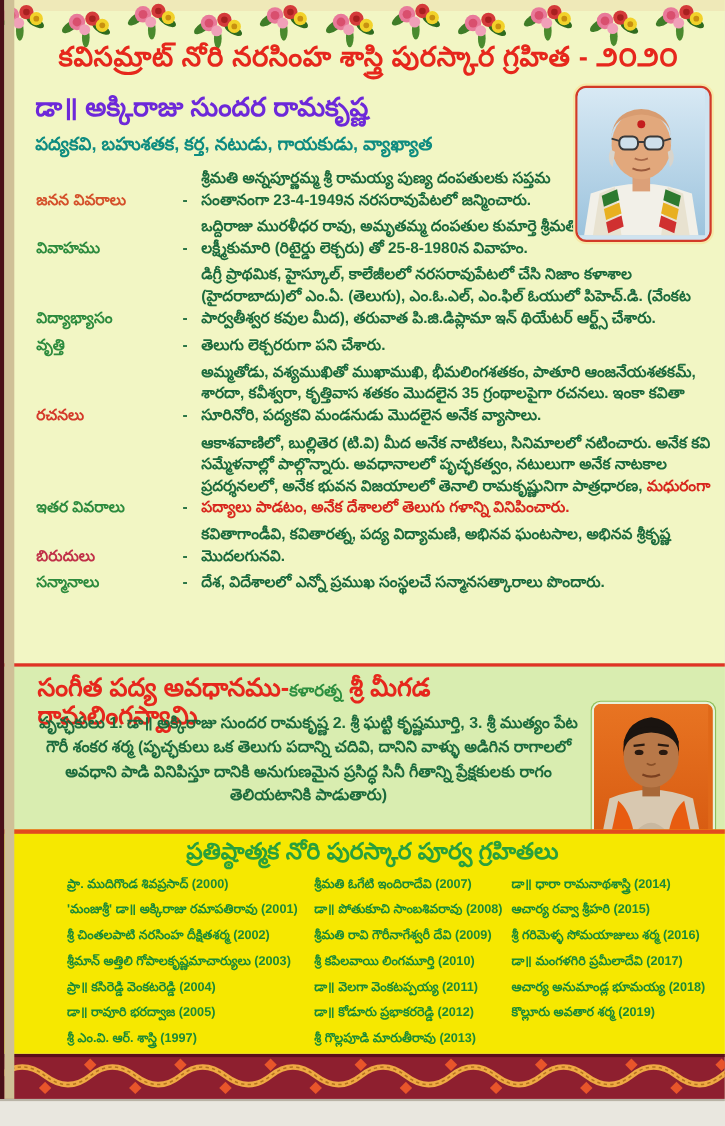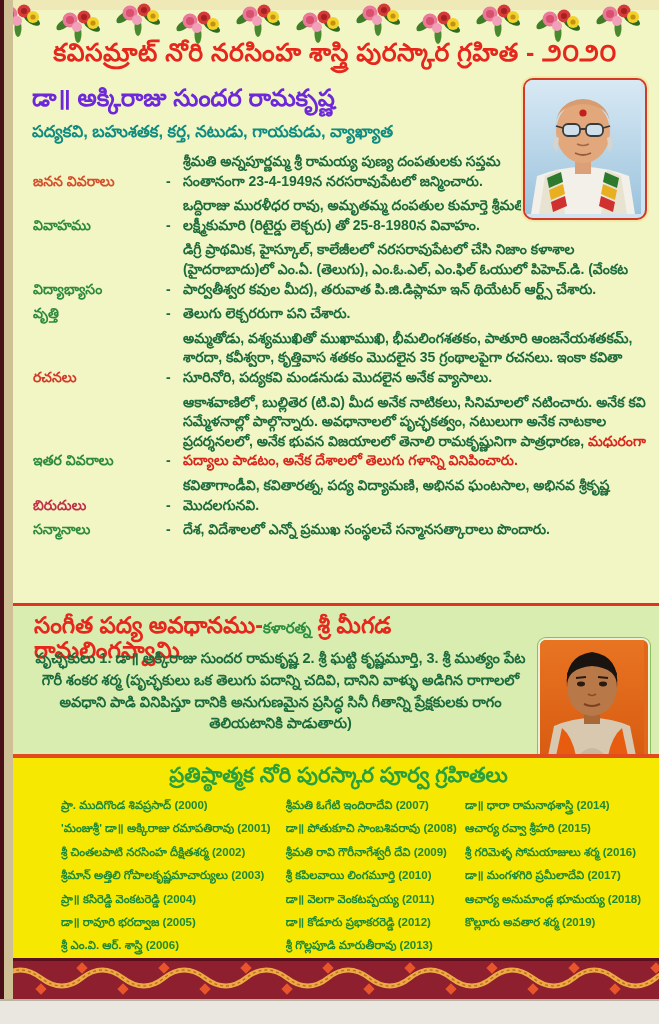--- a/index.html
+++ b/index.html
@@ -230,21 +230,21 @@
   <div class="section3">
     <div class="s3-header">ప్రతిష్ఠాత్మక నోరి పురస్కార పూర్వ గ్రహితలు</div>
     <div class="s3-cols">
       <div class="s3-col s3-col1">
         <div class="s3-entry">ప్రా. ముదిగొండ శివప్రసాద్ (2000)</div>
         <div class="s3-entry">'మంజుశ్రీ' డా॥ అక్కిరాజు రమాపతిరావు (2001)</div>
         <div class="s3-entry">శ్రీ చింతలపాటి నరసింహ దీక్షితశర్మ (2002)</div>
         <div class="s3-entry">శ్రీమాన్ అత్తిలి గోపాలకృష్ణమాచార్యులు (2003)</div>
         <div class="s3-entry">ప్రా॥ కసిరెడ్డి వెంకటరెడ్డి (2004)</div>
         <div class="s3-entry">డా॥ రావూరి భరద్వాజ (2005)</div>
-        <div class="s3-entry">శ్రీ ఎం.వి. ఆర్. శాస్త్రి (2006)</div>
+        <div class="s3-entry">శ్రీ ఎం.వి. ఆర్. శాస్త్రి (1997)</div>
       </div>
       <div class="s3-col s3-col2">
         <div class="s3-entry">శ్రీమతి ఓగేటి ఇందిరాదేవి (2007)</div>
         <div class="s3-entry">డా॥ పోతుకూచి సాంబశివరావు (2008)</div>
         <div class="s3-entry">శ్రీమతి రావి గౌరీనాగేశ్వరీ దేవి (2009)</div>
         <div class="s3-entry">శ్రీ కపిలవాయి లింగమూర్తి (2010)</div>
         <div class="s3-entry">డా॥ వెలగా వెంకటప్పయ్య (2011)</div>
         <div class="s3-entry">డా॥ కోడూరు ప్రభాకరరెడ్డి (2012)</div>
         <div class="s3-entry">శ్రీ గొల్లపూడి మారుతీరావు (2013)</div>
       </div>

